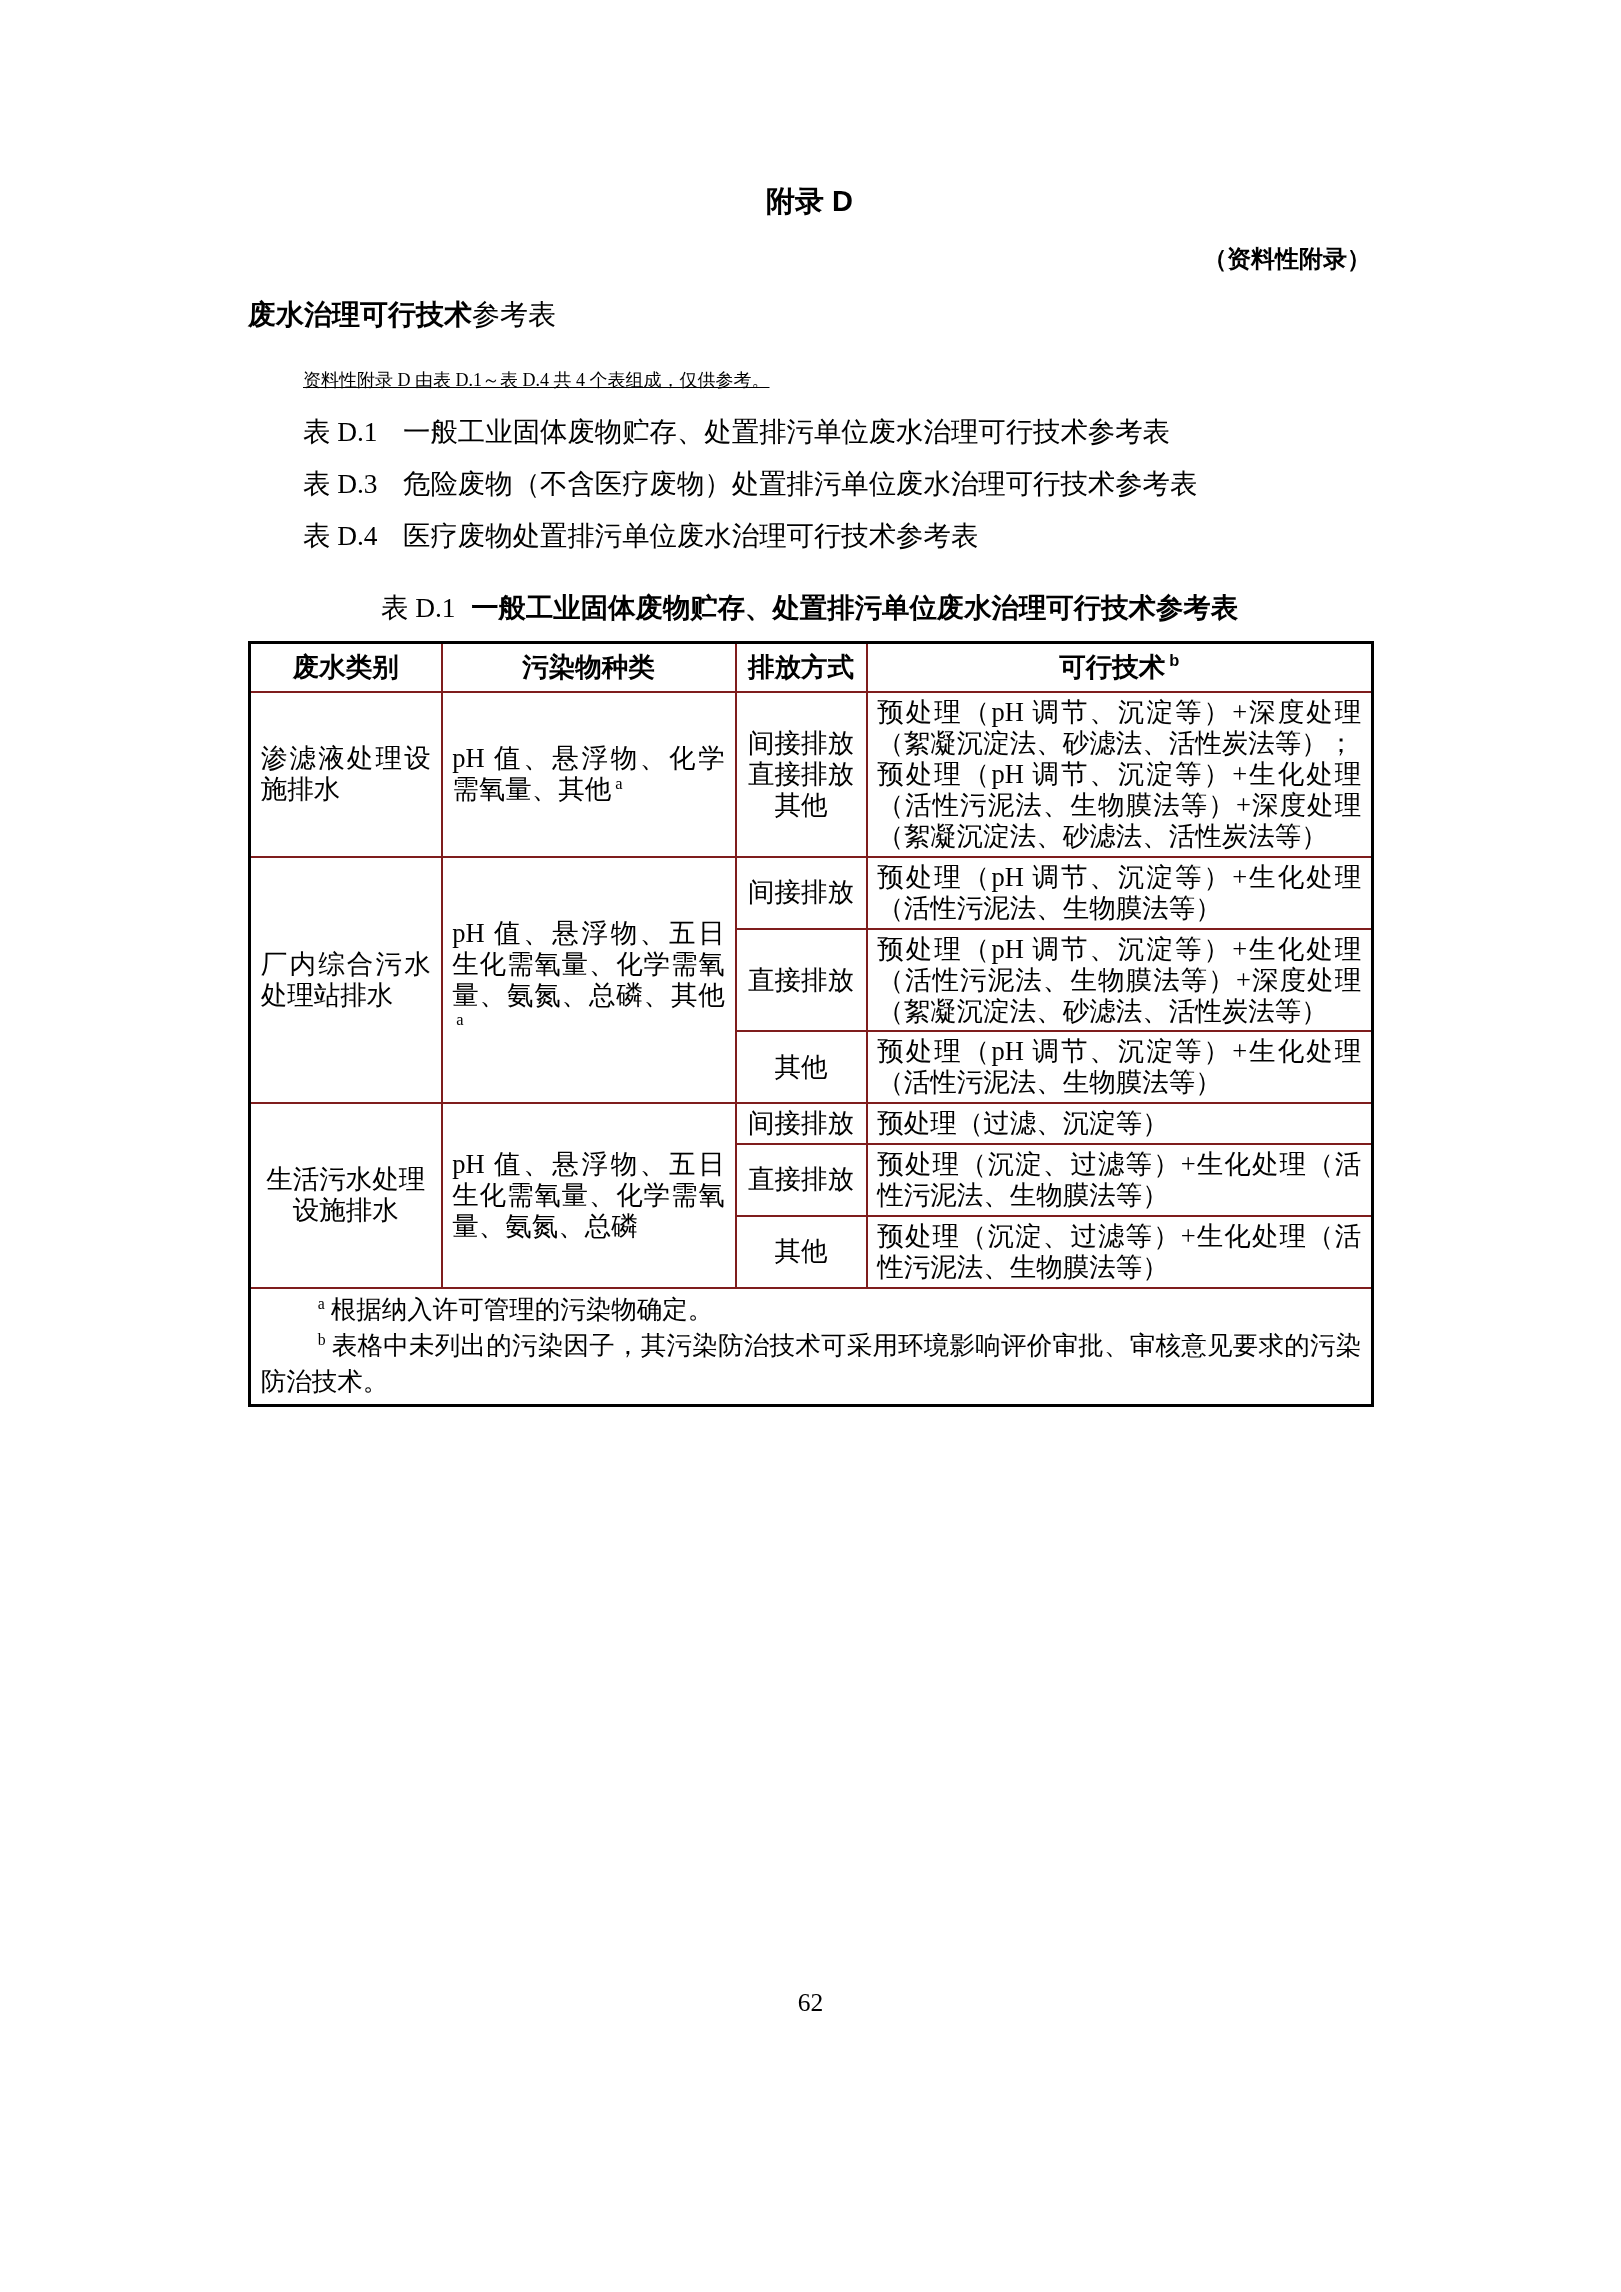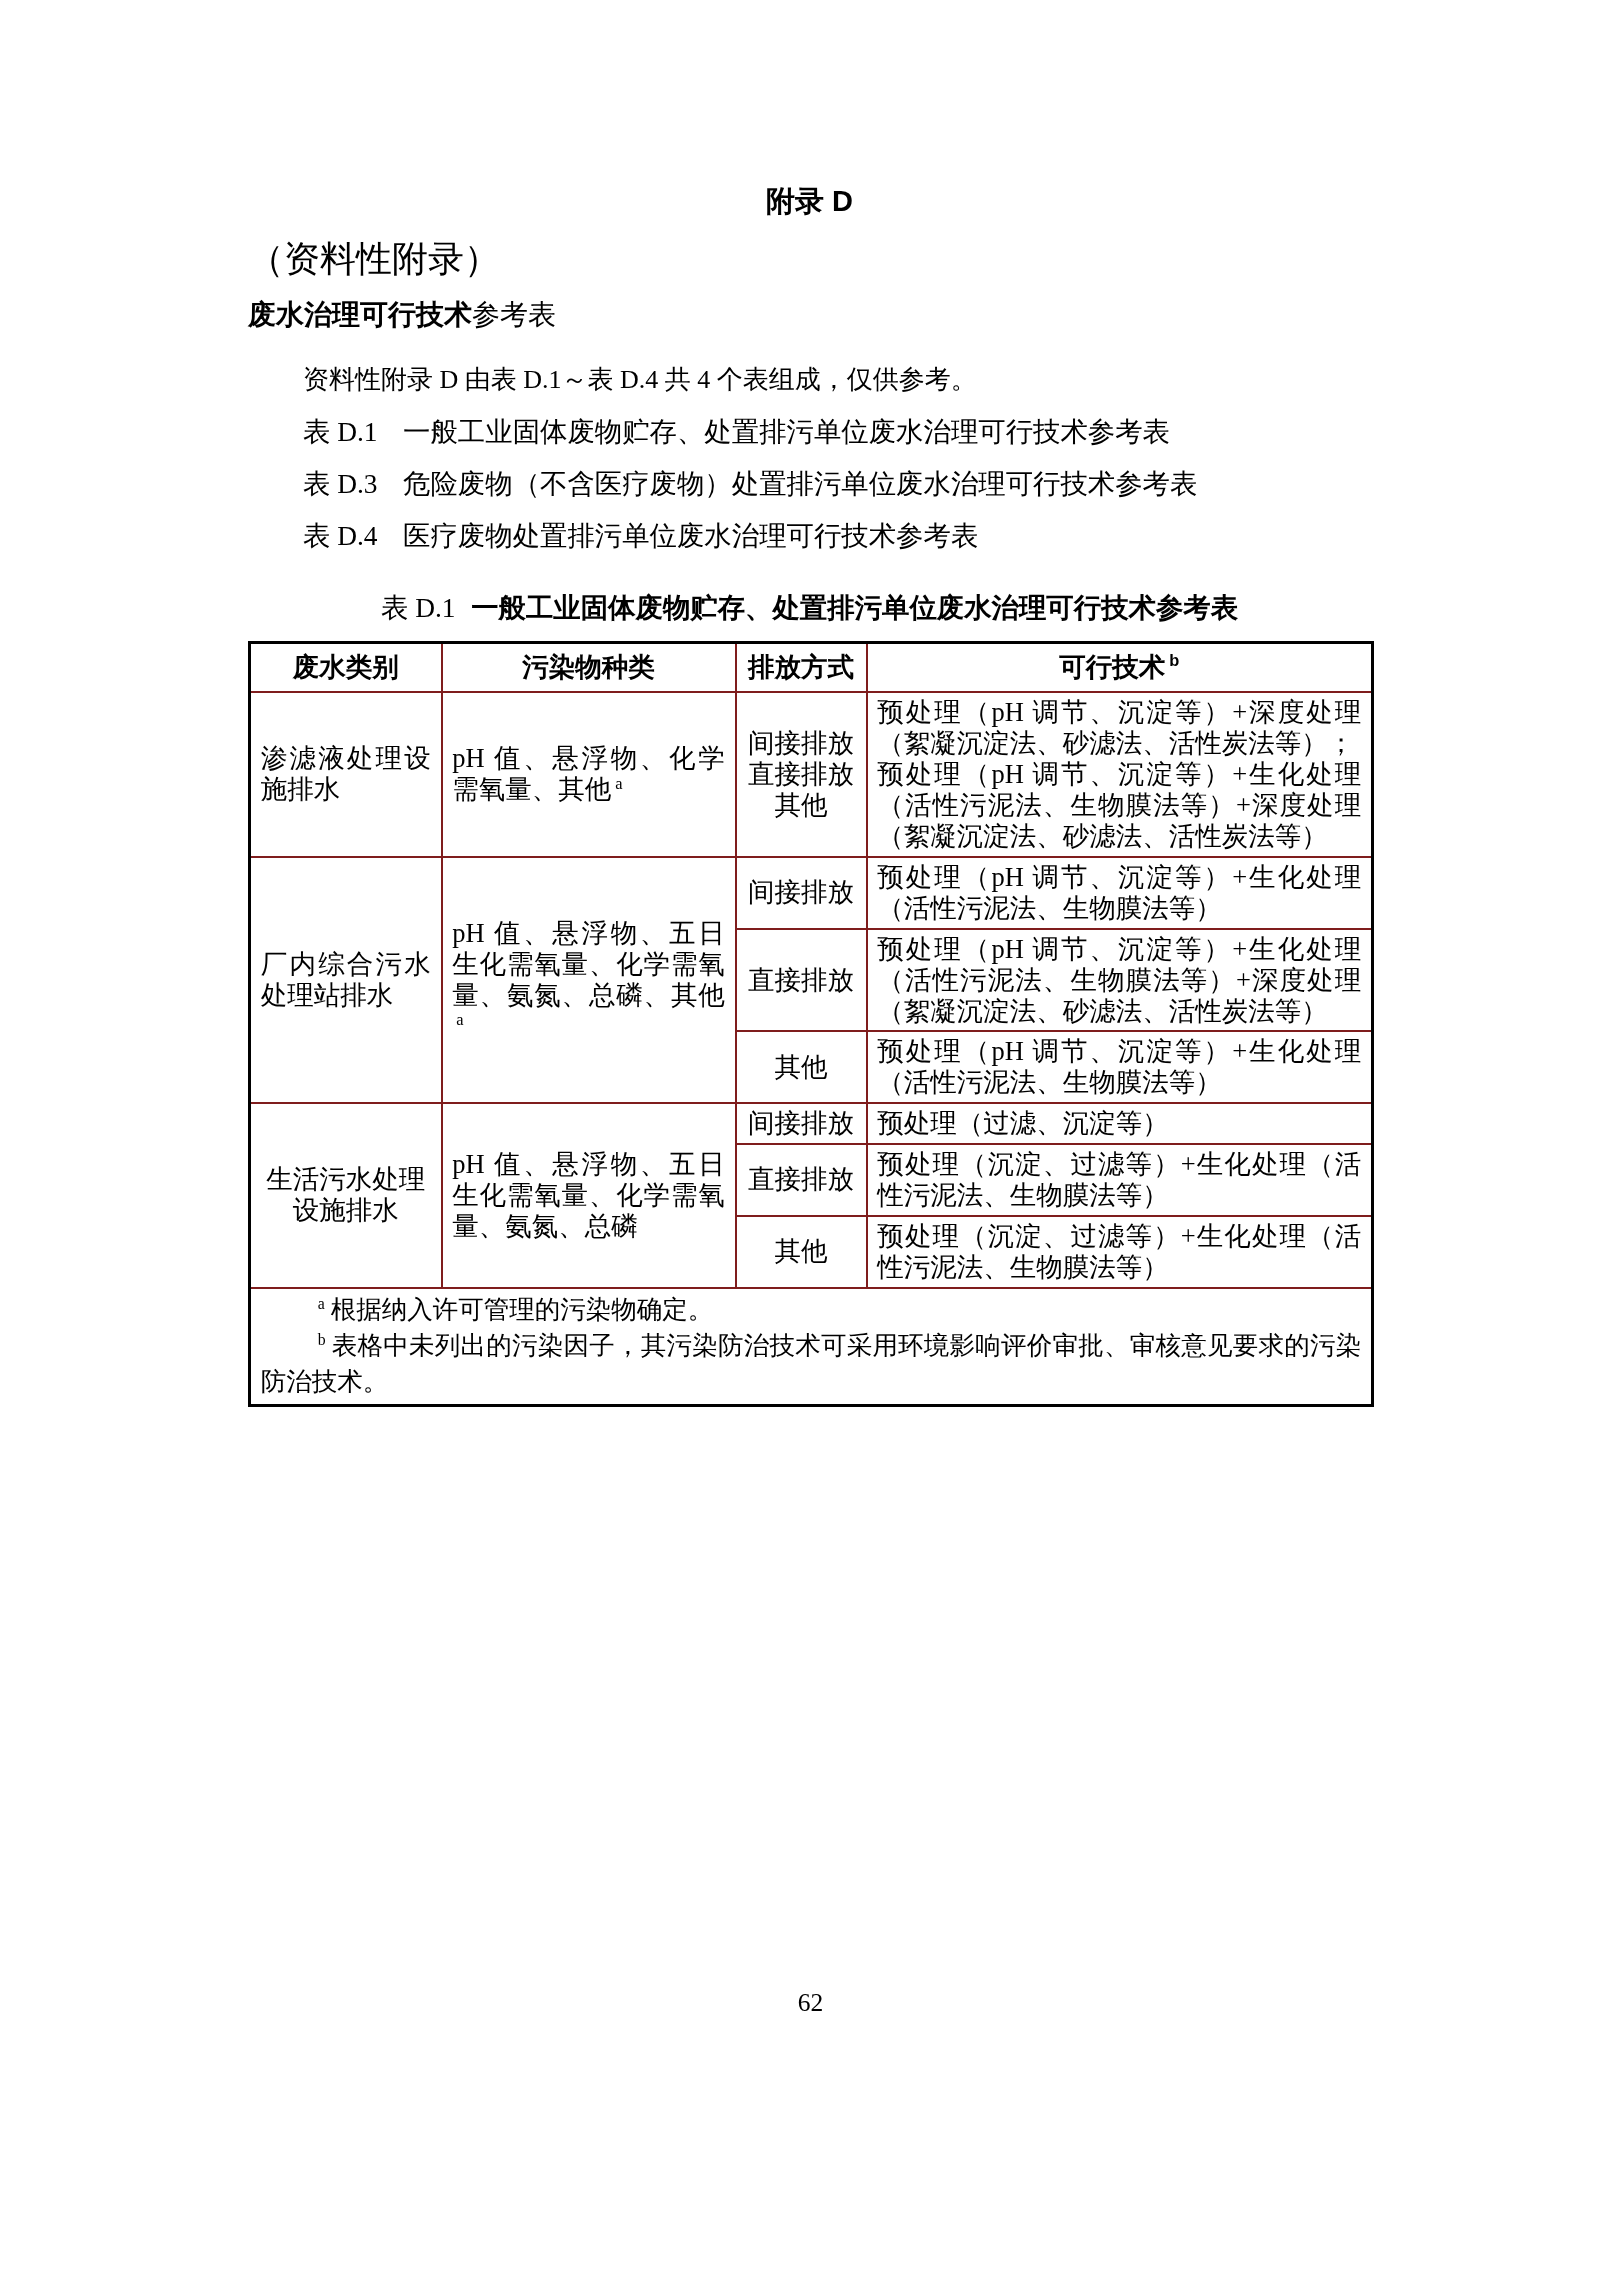--- a/index.html
+++ b/index.html
@@ -20,39 +20,40 @@
   }
   h1.doc-title{
     margin:0;
     font-size:29px;line-height:35px;
     text-align:center;
     font-weight:bold;
     font-family:"Liberation Sans","DejaVu Sans",sans-serif;
   }
   h2.doc-subtitle{
     margin:21.6px 0 0 0;
-    font-size:36px;line-height:35px;
-    text-align:left;
-    font-weight:normal;
+    font-size:24px;line-height:35px;
+    text-align:right;
+    font-weight:bold;
     font-family:"Liberation Sans","DejaVu Sans",sans-serif;
   }
   h3.doc-heading{
     margin:21.6px 0 0 0;
     font-size:28px;line-height:35px;
     text-align:left;
     font-weight:normal;
   }
   h3.doc-heading .bold{
     font-weight:bold;
     font-family:"Liberation Sans","DejaVu Sans",sans-serif;
   }
   p.intro{
     margin:21.6px 0 0 0;
-    font-size:26px;line-height:52px;
+    font-size:18px;line-height:52px;
     text-indent:55px;
+    text-decoration:underline;
   }
   p.list-item{
     margin:0;
     font-size:27.4px;line-height:52px;
     padding-left:55px;
   }
   p.list-item .li-label{margin-right:25.5px;}
   p.caption{
     margin:25.5px 0 11.8px 0;
     font-size:27.4px;line-height:41px;

